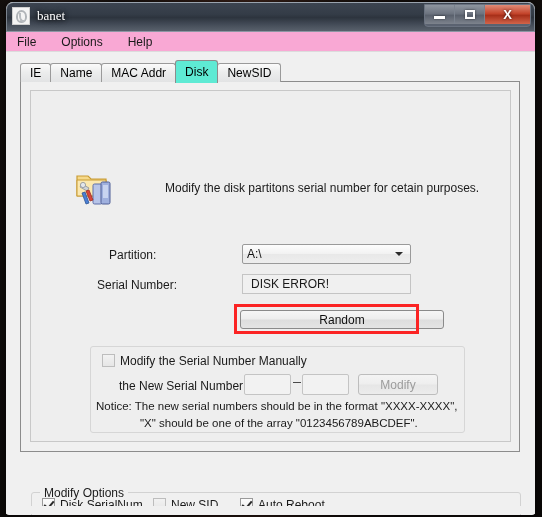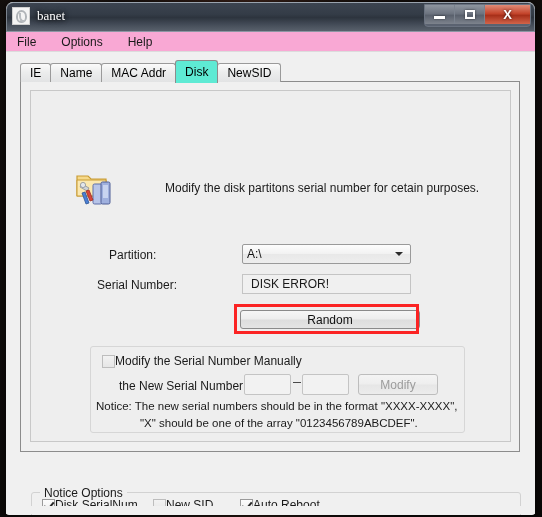--- a/index.html
+++ b/index.html
@@ -314,21 +314,21 @@
   .btn.disabled {
     color: #9c9c9c;
     border-color: #bdbdbd;
     background: linear-gradient(180deg, #f4f4f4 0%, #eeeeee 48%, #e6e6e6 52%, #ececec 100%);
   }
 
   #random-button {
     position: absolute;
     left: 234px;
     top: 258px;
-    width: 180px;
+    width: 204px;
     height: 19px;
   }
   .red-highlight {
     position: absolute;
     left: 228px;
     top: 252px;
     width: 185px;
     height: 30px;
     border: 3px solid #fb2323;
     box-sizing: border-box;
@@ -356,21 +356,22 @@
     left: 8px;
     padding: 0 4px;
     background: #eeeeee;
     font-size: 12px;
     color: #1a1a1a;
   }
 
   .checkbox-row {
     position: absolute;
     display: flex;
-    align-items: flex-end;
+    align-items: flex-start;
+    gap: 5px;
     font-size: 12px;
     color: #1a1a1a;
   }
   .cb {
     width: 13px;
     height: 13px;
     border: 1px solid #9a9a9a;
     background: linear-gradient(180deg, #fcfcfc 0%, #eeeeee 100%);
     box-sizing: border-box;
     position: relative;
@@ -547,21 +548,21 @@
     <div class="lbl lbl-newserial">the New Serial Number:</div>
     <div class="smallfield" id="serial-part-1"></div>
     <div class="dash-sep"></div>
     <div class="smallfield" id="serial-part-2"></div>
     <div class="btn disabled" id="modify-button">Modify</div>
 
     <div class="notice notice-1">Notice: The new serial numbers should be in the format "XXXX-XXXX",</div>
     <div class="notice notice-2">"X" should be  one of the array "0123456789ABCDEF".</div>
 
     <div class="groupbox" id="modify-options-group">
-      <div class="gb-legend">Notice Options</div>
+      <div class="gb-legend">Modify Options</div>
     </div>
 
     <div class="checkbox-row" id="cb-disk">
       <span class="cb checked"></span>
       <span>Disk SerialNum</span>
     </div>
     <div class="checkbox-row" id="cb-newsid">
       <span class="cb unchecked"></span>
       <span>New SID</span>
     </div>

